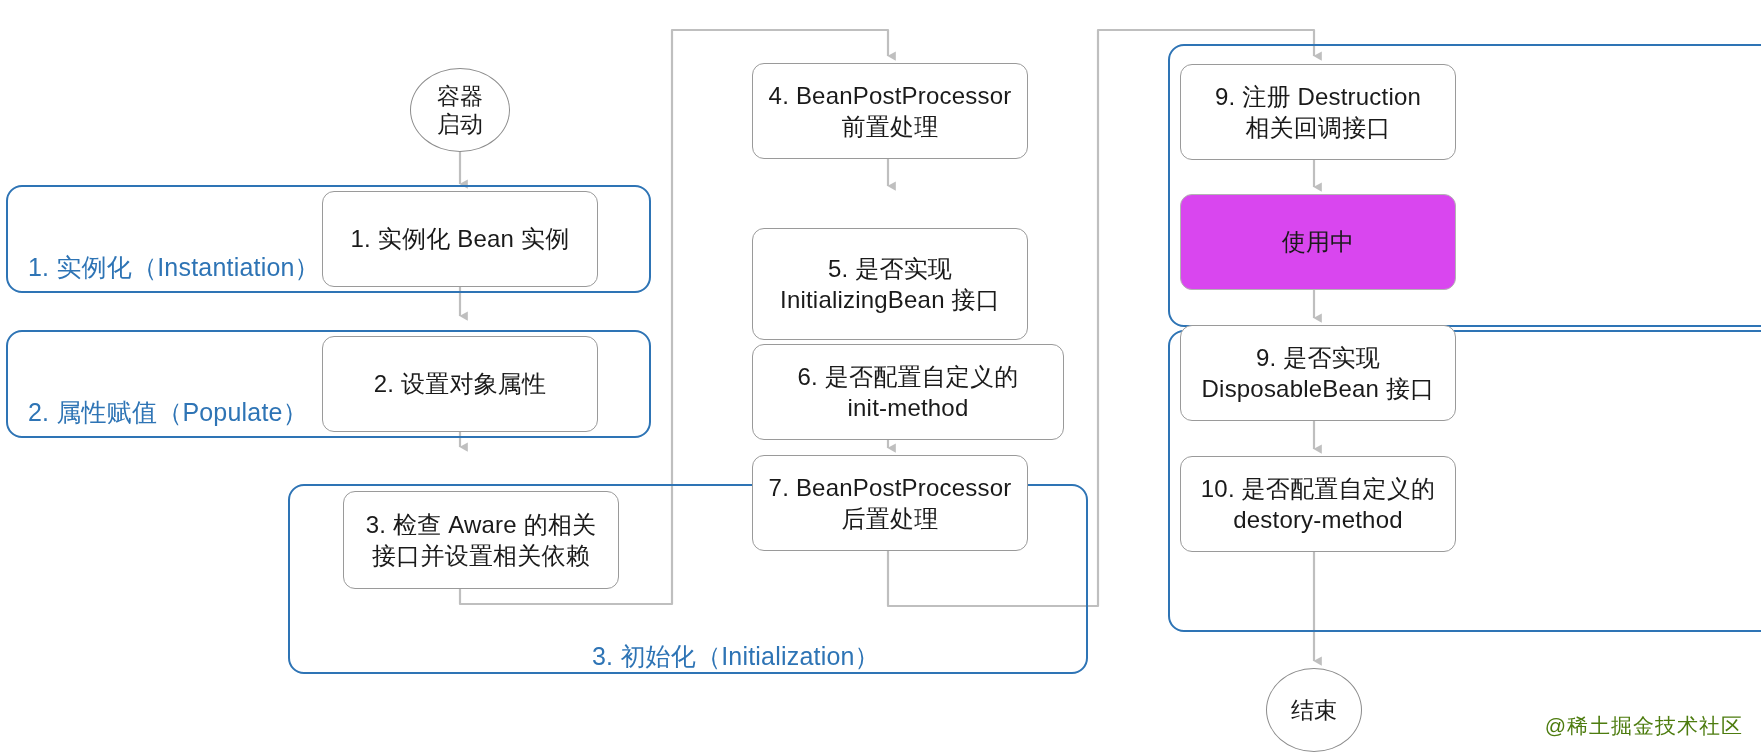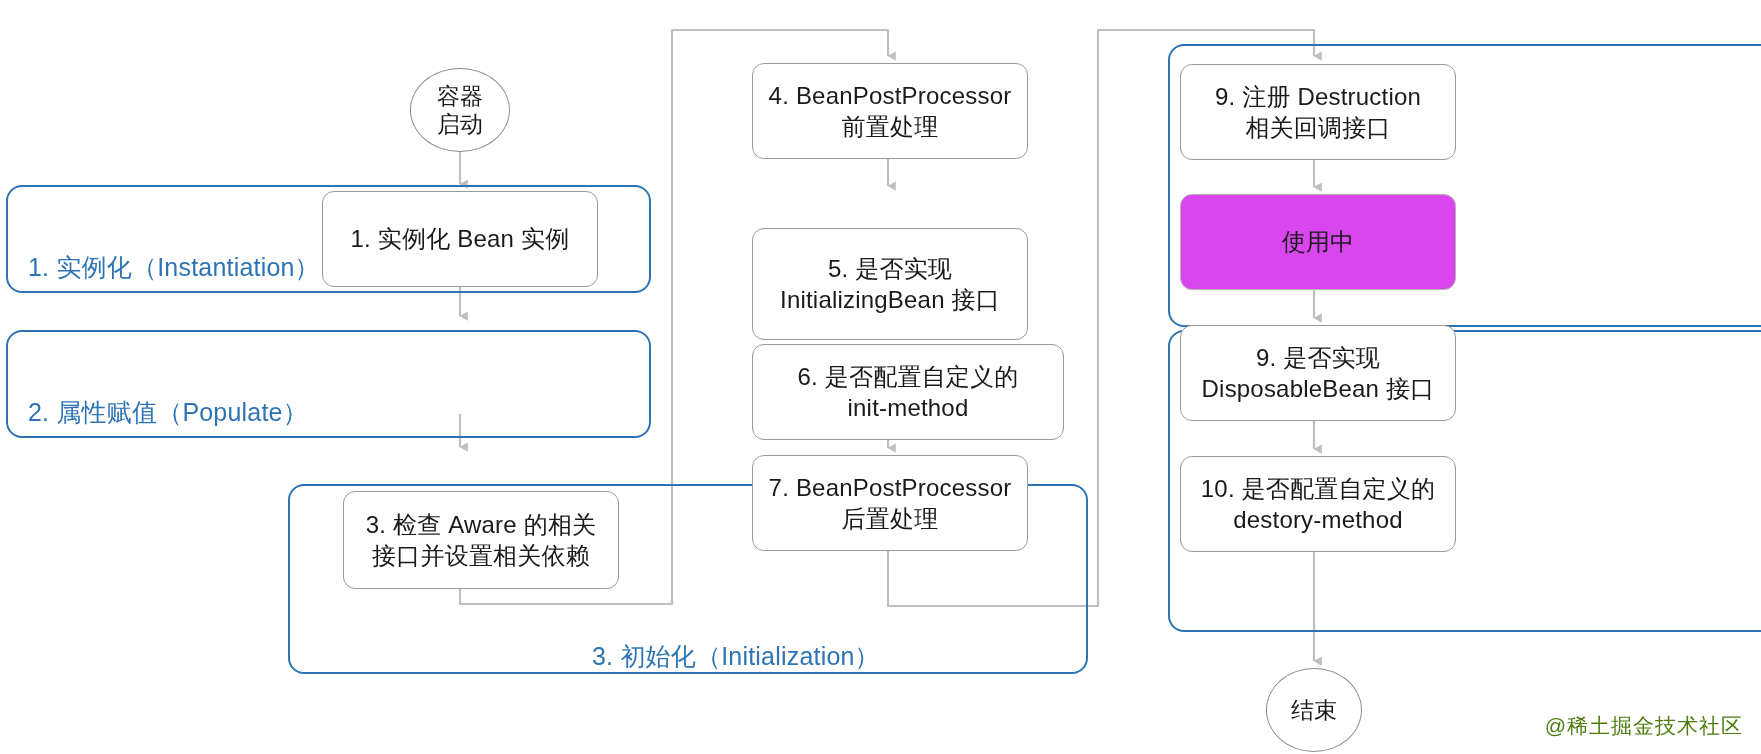--- a/index.html
+++ b/index.html
@@ -86,20 +86,21 @@
 
   <div class="phase-label" style="left:28px;top:251px;">1. 实例化（Instantiation）</div>
   <div class="phase-label" style="left:28px;top:396px;">2. 属性赋值（Populate）</div>
   <div class="phase-label" style="left:592px;top:640px;">3. 初始化（Initialization）</div>
 
   <div class="term" style="left:410px;top:68px;width:100px;height:84px;">容器
 启动</div>
   <div class="term" style="left:1266px;top:668px;width:96px;height:84px;">结束</div>
 
   <div class="node" style="left:322px;top:191px;width:276px;height:96px;">1. 实例化 Bean 实例</div>
+  <div class="node" style="left:322px;top:336px;width:276px;height:96px;">2. 设置对象属性</div>
   <div class="node" style="left:322px;top:491px;width:276px;height:98px;margin-left:21px;">3. 检查 Aware 的相关
 接口并设置相关依赖</div>
 
   <div class="node" style="left:752px;top:63px;width:276px;height:96px;">4. BeanPostProcessor
 前置处理</div>
   <div class="node" style="left:752px;top:186px;width:276px;height:112px;margin-top:42px;">5. 是否实现
 InitializingBean 接口</div>
   <div class="node" style="left:752px;top:344px;width:312px;height:96px;">6. 是否配置自定义的
 init-method</div>
   <div class="node" style="left:752px;top:455px;width:276px;height:96px;">7. BeanPostProcessor

